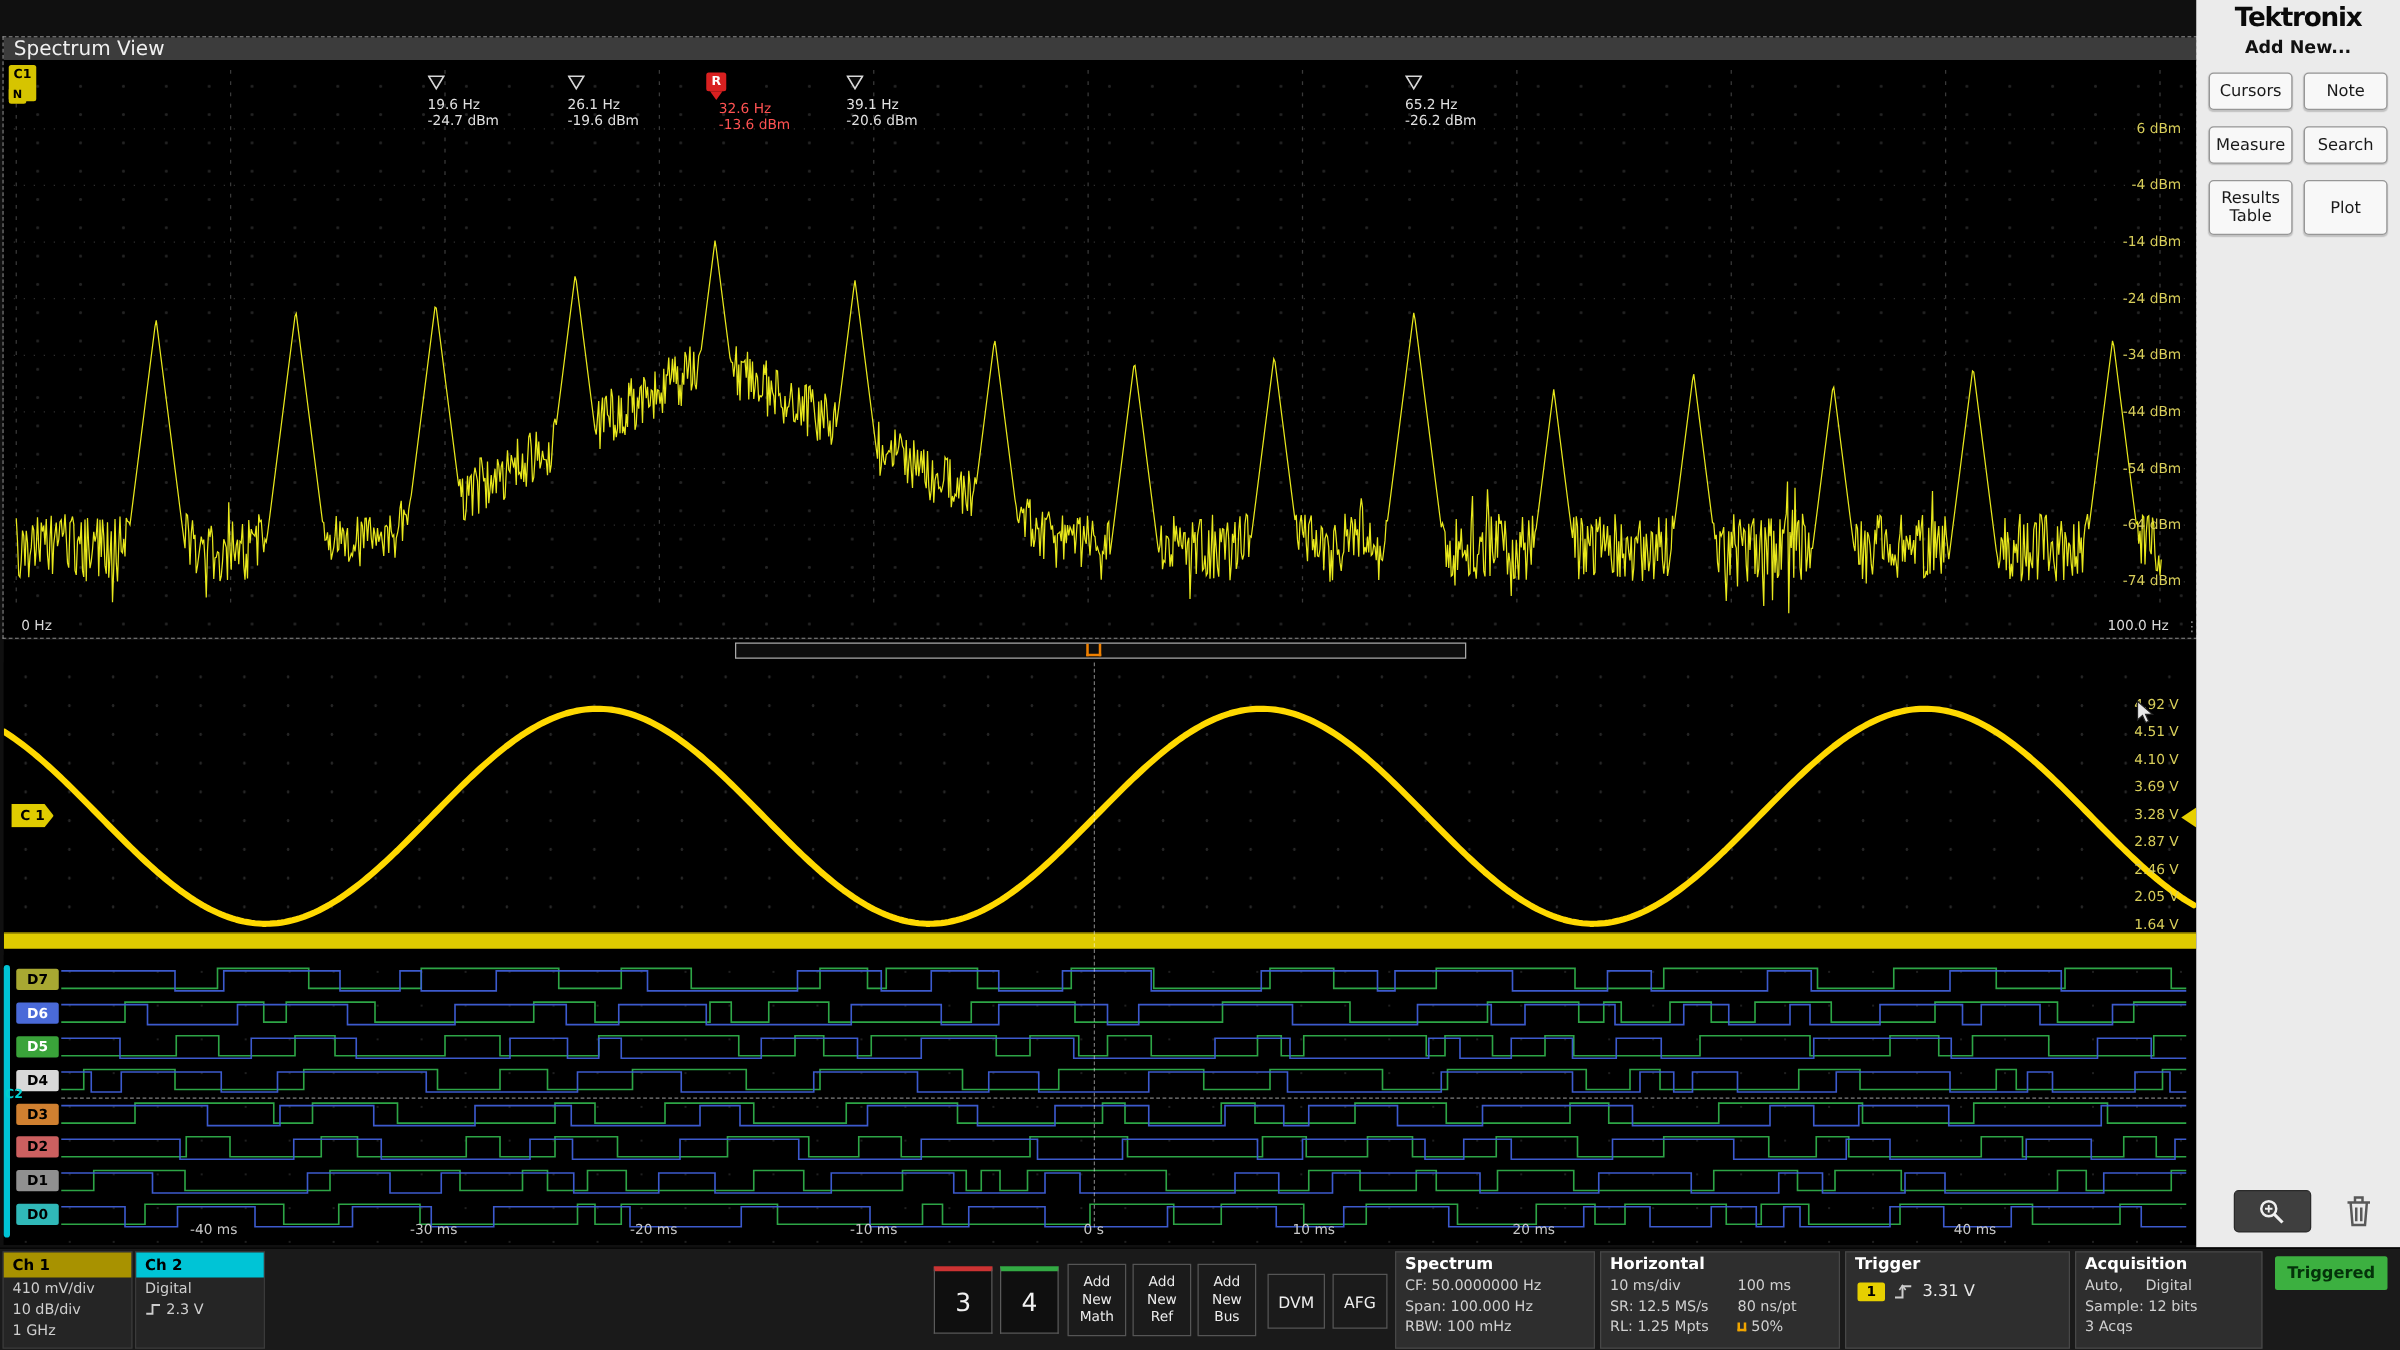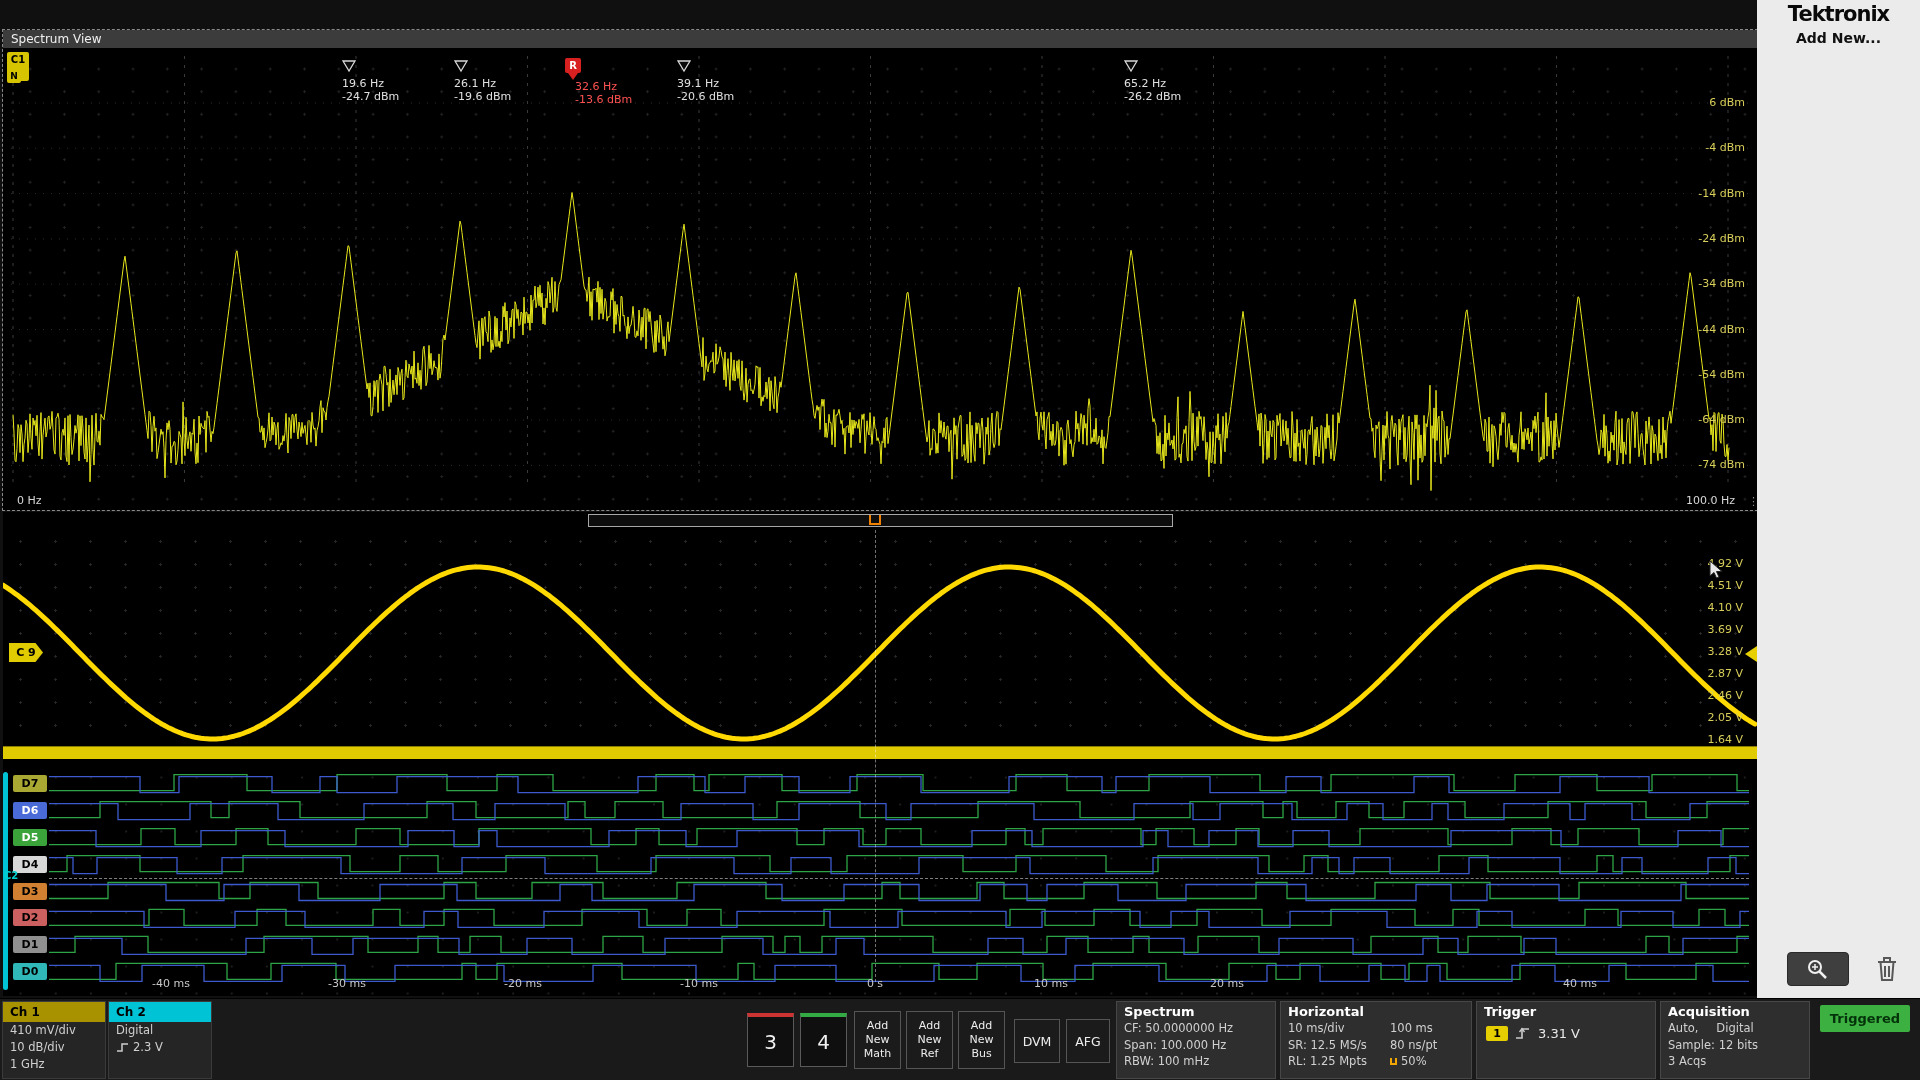--- a/index.html
+++ b/index.html
@@ -13,21 +13,21 @@
   
   .sidebar{position:absolute;left:1757px;top:0;width:163px;height:998px;background:#ebebeb;box-sizing:border-box;}
   .logo{position:absolute;left:0;top:2px;width:100%;text-align:center;font-weight:bold;font-size:21px;color:#0a0a0a;letter-spacing:-1px;}
   .addnew{position:absolute;left:0;top:30px;width:100%;text-align:center;font-weight:bold;font-size:14px;color:#111;}
   .side-grid{position:absolute;left:10px;top:58px;width:143px;display:grid;grid-template-columns:1fr 1fr;column-gap:9px;row-gap:13px;}
   .side-btn{background:#f8f8f8;border:1px solid #979797;border-radius:4px;font-size:13px;color:#1a1a1a;padding:6px 2px;min-height:30px;font-family:inherit;box-shadow:0 1px 1px rgba(0,0,0,.18);}
   .zoom-btn{position:absolute;left:30px;top:952px;width:62px;height:34px;background:#3f3f3f;border:1px solid #2a2a2a;border-radius:4px;display:flex;align-items:center;justify-content:center;}
   .trash-btn{position:absolute;left:112px;top:952px;width:34px;height:34px;background:transparent;border:none;display:flex;align-items:center;justify-content:center;}
 
   
-  .view-title{position:absolute;left:0;top:0;width:100%;height:18px;background:#3c3c3c;color:#f0f0f0;font-size:12px;line-height:18px;padding-left:8px;box-sizing:border-box;}
+  .view-title{position:absolute;left:0;top:0;width:100%;height:18px;background:#3c3c3c;color:#f0f0f0;font-size:16px;line-height:18px;padding-left:8px;box-sizing:border-box;}
   .spectrum-view{position:absolute;left:3px;top:30px;width:1754px;height:480px;background:#000;outline:1px dashed #8a8a8a;}
   .spec-plot{position:absolute;left:0;top:18px;width:1754px;height:462px;background:#000;background-image:radial-gradient(circle,#232323 1px,transparent 1.3px);background-size:34.3px 22.65px;background-position:10px 55px;overflow:hidden;}
   .ylab{position:absolute;right:12px;color:#d8ce5a;font-size:11px;white-space:nowrap;}
   .xlab{position:absolute;color:#d8d8d8;font-size:11px;white-space:nowrap;}
   .c1tag{position:absolute;left:4px;top:4px;width:22px;height:29px;background:#d6c400;color:#000;font-size:10px;font-weight:bold;text-align:center;line-height:16px;border-radius:2px;}
   .ntag{position:absolute;left:4px;top:22px;width:14px;height:13px;background:#d6c400;color:#000;font-size:9px;font-weight:bold;text-align:center;line-height:13px;border-radius:2px;}
   .sp-marker{position:absolute;top:10px;width:96px;transform:translateX(-7px);pointer-events:auto;}
   .mlab{font-size:11px;color:#e0e0e0;white-space:nowrap;line-height:13px;}
   .sp-marker.ref .mlab{color:#ff5252;margin-left:10px;}
   .pin{width:16px;height:15px;background:#d92020;color:#fff;font-size:10px;font-weight:bold;text-align:center;line-height:15px;border-radius:2px;}
@@ -155,21 +155,21 @@
           <div class="ylab" style="top: 27px; right: 14px;">4.92 V</div>
           <div class="ylab" style="top: 49px; right: 14px;">4.51 V</div>
           <div class="ylab" style="top: 71px; right: 14px;">4.10 V</div>
           <div class="ylab" style="top: 93px; right: 14px;">3.69 V</div>
           <div class="ylab" style="top: 115px; right: 14px;">3.28 V</div>
           <div class="ylab" style="top: 137px; right: 14px;">2.87 V</div>
           <div class="ylab" style="top: 159px; right: 14px;">2.46 V</div>
           <div class="ylab" style="top: 181px; right: 14px;">2.05 V</div>
           <div class="ylab" style="top: 203px; right: 14px;">1.64 V</div>
         </div>
-      <div class="c1badge">C 9</div>
+      <div class="c1badge">C 1</div>
       <div class="trig-arrow"></div>
       <svg class="cursor-icon" width="16" height="20">
         <polygon points="1,1 1,16 5,12.5 7.5,18 10,17 7.5,11.5 13,11.5" fill="#e8e8e8" stroke="#222" stroke-width="1"></polygon>
       </svg>
       <div class="yellow-band"></div>
     </div>
 
     <div class="dig-area">
       <svg id="dig-svg" width="1754" height="232">
           <path d="M46,26.7H171V10.7H244V26.7H334V10.7H444V26.7H494V10.7H550V26.7H653V10.7H691V26.7H706V10.7H779V26.7H854V10.7H920V26.7H1013V10.7H1064V26.7H1146V10.7H1257V26.7H1328V10.7H1451V26.7H1512V10.7H1594V26.7H1649V10.7H1734V26.7H1746" stroke="#2fae4a" fill="none" stroke-width="1.3" opacity="0.95"></path>
@@ -215,20 +215,28 @@
       </div>
     <div class="vline"></div>
     <div class="hline-dash"></div>
   </div>
 
   <div class="splitter">⋮⋮</div>
 
   <div class="sidebar">
     <div class="logo">Tektronix</div>
     <div class="addnew">Add New...</div>
+    <div class="side-grid" id="sidebar-grid">
+        <button class="side-btn">Cursors</button>
+        <button class="side-btn">Note</button>
+        <button class="side-btn">Measure</button>
+        <button class="side-btn">Search</button>
+        <button class="side-btn">Results Table</button>
+        <button class="side-btn">Plot</button>
+      </div>
     <button class="zoom-btn">
       <svg width="26" height="22">
         <circle cx="10" cy="9" r="6" stroke="#f0f0f0" stroke-width="2" fill="none"></circle>
         <line x1="14.5" y1="13.5" x2="21" y2="20" stroke="#f0f0f0" stroke-width="2.5"></line>
         <line x1="7" y1="9" x2="13" y2="9" stroke="#f0f0f0" stroke-width="1.5"></line>
         <line x1="10" y1="6" x2="10" y2="12" stroke="#f0f0f0" stroke-width="1.5"></line>
       </svg>
     </button>
     <button class="trash-btn">
       <svg width="24" height="28">

